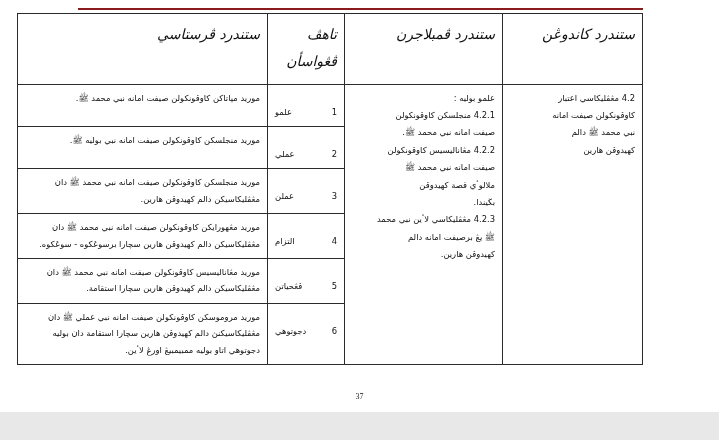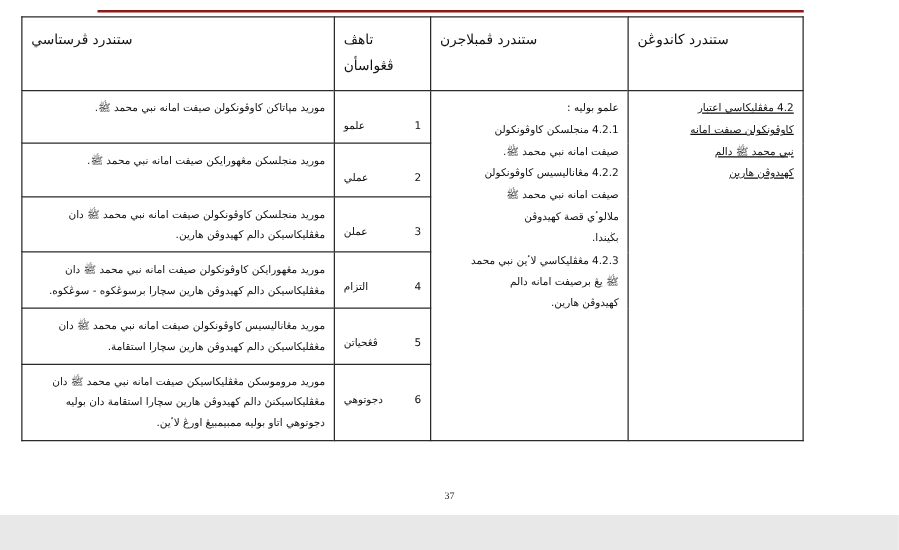--- a/index.html
+++ b/index.html
@@ -44,25 +44,26 @@
   table.doc-table td {
     border: 1px solid #2b2b2b;
     vertical-align: top;
     padding: 5px 7px 6px 7px;
     font-size: 8.4px;
     line-height: 1.95;
     color: #111111;
     text-align: right;
   }
   table.doc-table th {
-    text-align: left;
+    text-align: right;
     font-weight: normal;
     padding-top: 7px;
     padding-bottom: 8px;
-    font-size: 11px;
+    font-size: 14px;
+    font-style: italic;
   }
   .col-std-kandungan { width: 125px; }
   .col-std-pembelajaran { width: 143px; }
   .col-tahap { width: 62px; }
   .col-std-prestasi { width: 235px; }
 
   td.tahap-cell {
     text-align: center;
     vertical-align: top;
   }
@@ -85,21 +86,20 @@
     padding-top: 9px;
     line-height: 2.0;
   }
   td.pembelajaran-cell {
     padding-top: 9px;
     line-height: 2.05;
   }
   td.kandungan-cell {
     padding-top: 9px;
     line-height: 2.05;
-    text-decoration: underline;
   }
   .pembelajaran-block p,
   .kandungan-block p,
   .prestasi-block p {
     margin: 0 0 1px 0;
   }
   .pagenum {
     position: absolute;
     top: 392px;
     left: 0;
@@ -168,21 +168,21 @@
           <td class="prestasi-cell">موريد مڽاتاكن كاوڤونكولن صيفت امانه نبي محمد ﷺ.</td>
         </tr>
 
         <tr>
           <td class="tahap-cell">
             <div class="tahap-inner">
               <span class="tahap-word">عملي</span>
               <span class="tahap-num">2</span>
             </div>
           </td>
-          <td class="prestasi-cell">موريد منجلسكن مڠهورايكن صيفت امانه نبي محمد ﷺ.</td>
+          <td class="prestasi-cell">موريد منجلسكن كاوڤونكولن صيفت امانه نبي بوليه ﷺ.</td>
         </tr>
 
         <tr>
           <td class="tahap-cell">
             <div class="tahap-inner">
               <span class="tahap-word">عملن</span>
               <span class="tahap-num">3</span>
             </div>
           </td>
           <td class="prestasi-cell">موريد منجلسكن كاوڤونكولن صيفت امانه نبي محمد ﷺ دان مڠڤليكاسيكن دالم كهيدوڤن هارين.</td>
@@ -208,21 +208,21 @@
           <td class="prestasi-cell">موريد مڠاناليسيس كاوڤونكولن صيفت امانه نبي محمد ﷺ دان مڠڤليكاسيكن دالم كهيدوڤن هارين سچارا استقامة.</td>
         </tr>
 
         <tr>
           <td class="tahap-cell">
             <div class="tahap-inner">
               <span class="tahap-word">دجوتوهي</span>
               <span class="tahap-num">6</span>
             </div>
           </td>
-          <td class="prestasi-cell">موريد مروموسكن مڠڤليكاسيكن صيفت امانه نبي محمد ﷺ دان مڠڤليكاسيكنڽ دالم كهيدوڤن هارين سچارا استقامة دان بوليه دجوتوهي اتاو بوليه ممبيمبيڠ اورڠ لاٴين.</td>
+          <td class="prestasi-cell">موريد مروموسكن كاوڤونكولن صيفت امانه نبي عملي ﷺ دان مڠڤليكاسيكنڽ دالم كهيدوڤن هارين سچارا استقامة دان بوليه دجوتوهي اتاو بوليه ممبيمبيڠ اورڠ لاٴين.</td>
         </tr>
       </tbody>
     </table>
   </div>
 
   <div class="pagenum">37</div>
 
   <div class="bottom-band"></div>
 </div>
 

